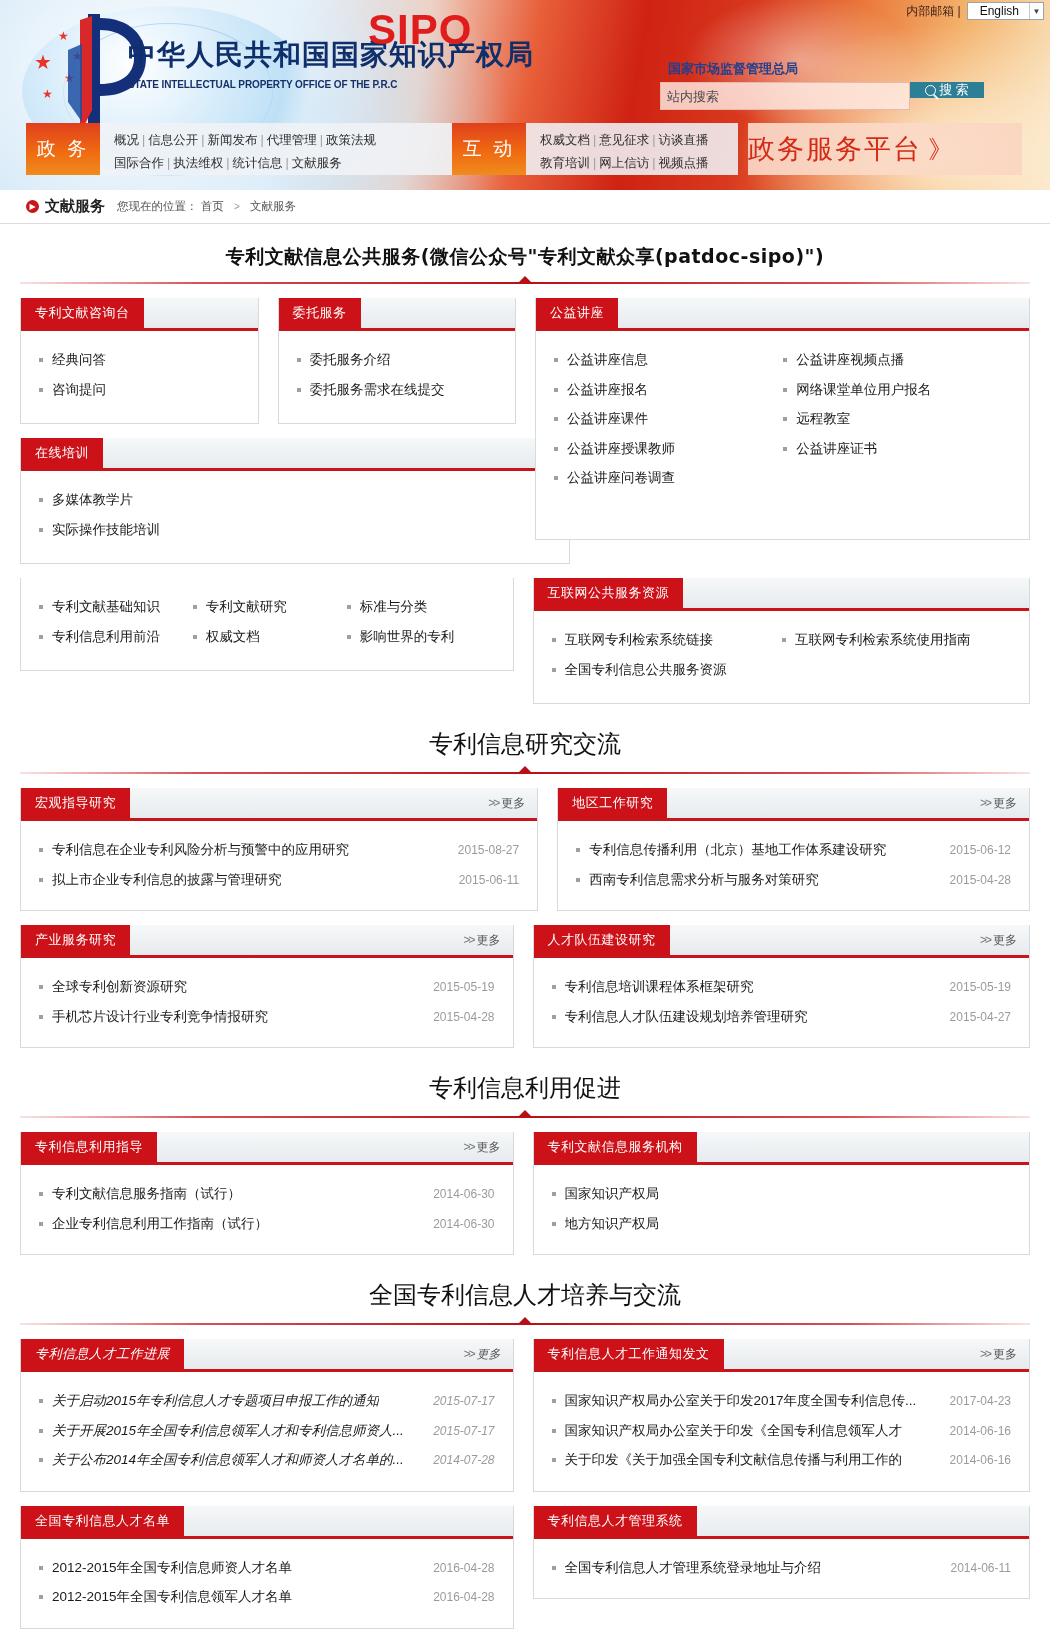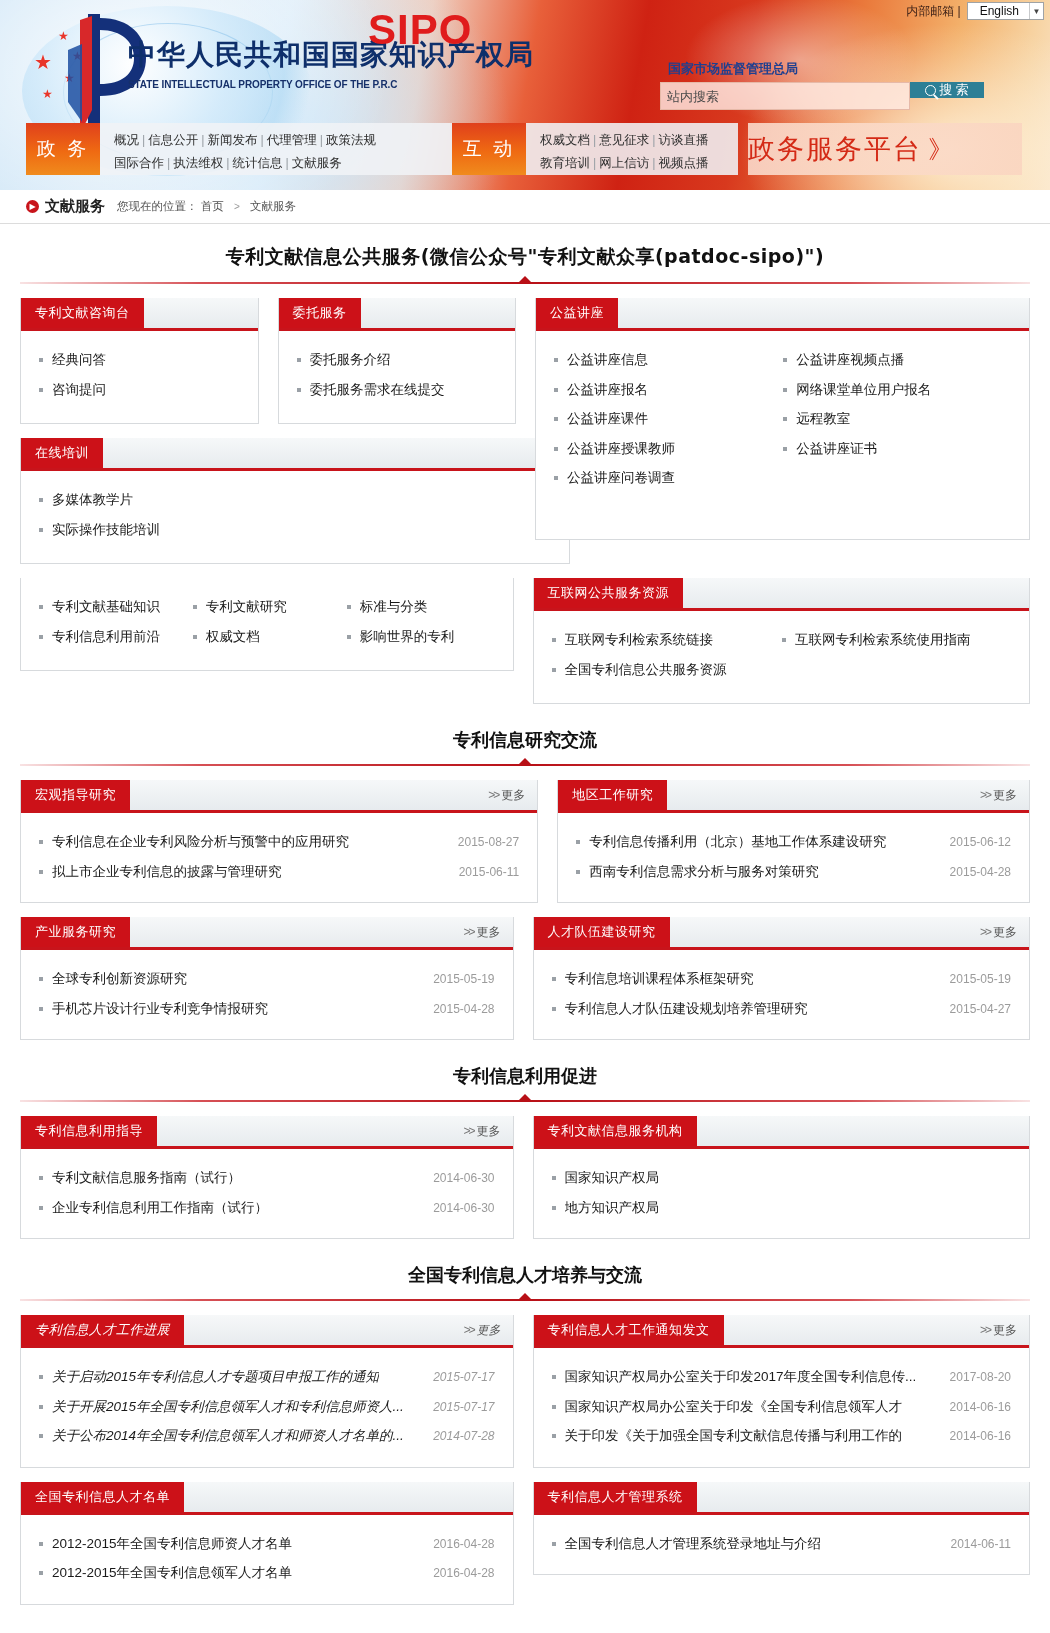--- a/index.html
+++ b/index.html
@@ -180,21 +180,21 @@
     position:relative; height:2px; width:1010px; margin:0 auto 14px auto;
     background: linear-gradient(90deg, rgba(200,20,27,0.12) 0%, rgba(200,20,27,0.75) 18%, #b80f16 50%, rgba(200,20,27,0.75) 82%, rgba(200,20,27,0.12) 100%);
   }
   .divider:after {
     content:""; position:absolute; left:50%; top:-6px; margin-left:-6px;
     width:0; height:0; border-left:6px solid transparent; border-right:6px solid transparent;
     border-bottom:6px solid #b80f16;
   }
 
   .section-heading {
-    text-align:center; font-size:18px; font-weight:700; color:#111;
+    text-align:center; font-size:24px; font-weight:400; color:#111;
     padding: 24px 0 12px 0;
     font-family: "DejaVu Sans", "Liberation Sans", sans-serif;
   }
 
   .row { display:flex; gap:19px; align-items:flex-start; }
   .col { display:flex; flex-direction:column; gap:14px; }
 
   
   .card {
     border:1px solid #d7dadd; border-top:none; background:#fff;
@@ -689,21 +689,21 @@
         <a class="card-more">
             <span class="gt">&gt;&gt;</span>
             <span>更多</span>
           </a>
       </div>
       <div class="card-body" style="min-height:112px;">
         <ul class="lnk">
           <li>
               <span class="bullet"></span>
               <a class="txt">国家知识产权局办公室关于印发2017年度全国专利信息传...</a>
-              <span class="date">2017-08-20</span>
+              <span class="date">2017-04-23</span>
             </li>
           <li>
               <span class="bullet"></span>
               <a class="txt">国家知识产权局办公室关于印发《全国专利信息领军人才</a>
               <span class="date">2014-06-16</span>
             </li>
           <li>
               <span class="bullet"></span>
               <a class="txt">关于印发《关于加强全国专利文献信息传播与利用工作的</a>
               <span class="date">2014-06-16</span>

